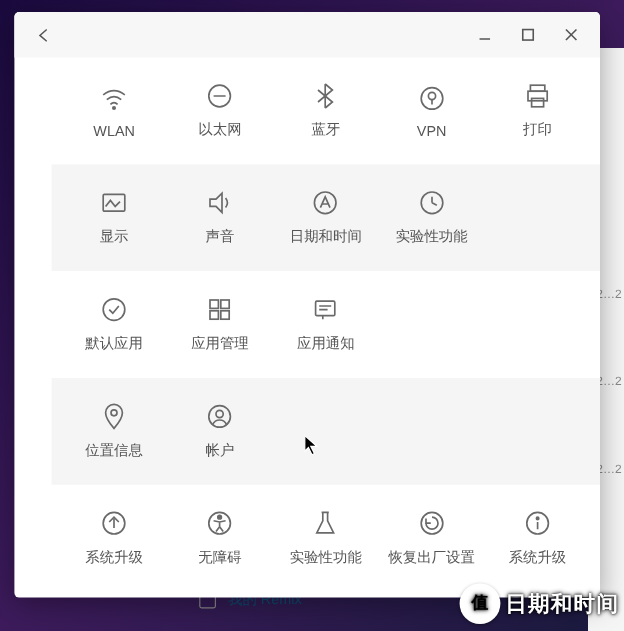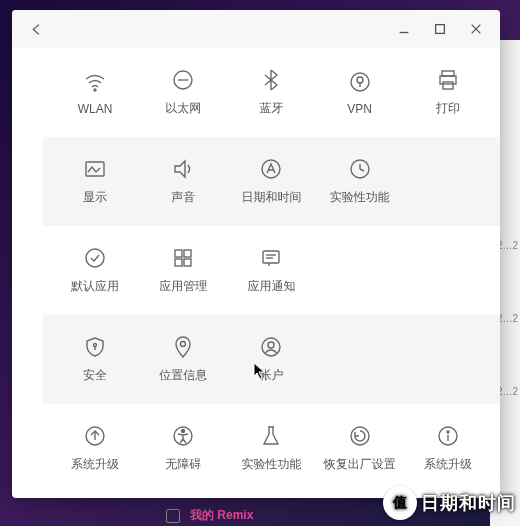--- a/index.html
+++ b/index.html
@@ -135,28 +135,27 @@
   color: #000;
   display: flex; align-items: center; justify-content: center;
   font-weight: bold;
   font-size: 14px;
   box-shadow: 0 1px 3px rgba(0,0,0,.4);
 }
 .watermark .wm-text { font-size: 18px; font-weight: bold; letter-spacing: 1px; }
 .bottom-peek {
   position: absolute;
   left: 166px;
-  bottom: 2px;
+  bottom: 18px;
   font-size: 12px;
-  color: #ec4899;
+  color: #0c4a6e;
   display: flex;
   align-items: center;
   gap: 10px;
   z-index: 5;
-  font-weight: bold;
 }
 .bottom-peek .cb {
   width: 14px; height: 14px; border: 1.5px solid #888; border-radius: 2px;
 }
 </style>
 </head>
 <body>
 
 <div class="bg-panel">
   <div class="bg-items">
@@ -319,30 +318,20 @@
             </svg>
           </span>
         <span class="tile-label">应用通知</span>
       </div>
     </div>
 
     <div class="section">
       <div class="tile">
         <span class="tile-icon">
             <svg viewBox="0 0 24 24">
-              <path d="M12 3 L20 6 L20 11 Q20 18 12 21 Q4 18 4 11 L4 6 Z"></path>
-              <circle cx="12" cy="10" r="1.5"></circle>
-              <line x1="12" y1="11.5" x2="12" y2="15"></line>
-            </svg>
-          </span>
-        <span class="tile-label">安全</span>
-      </div>
-      <div class="tile">
-        <span class="tile-icon">
-            <svg viewBox="0 0 24 24">
               <path d="M12 22 Q5 14 5 9 A7 7 0 0 1 19 9 Q19 14 12 22 Z"></path>
               <circle cx="12" cy="9" r="2.5"></circle>
             </svg>
           </span>
         <span class="tile-label">位置信息</span>
       </div>
       <div class="tile">
         <span class="tile-icon">
             <svg viewBox="0 0 24 24">
               <circle cx="12" cy="12" r="9"></circle>

